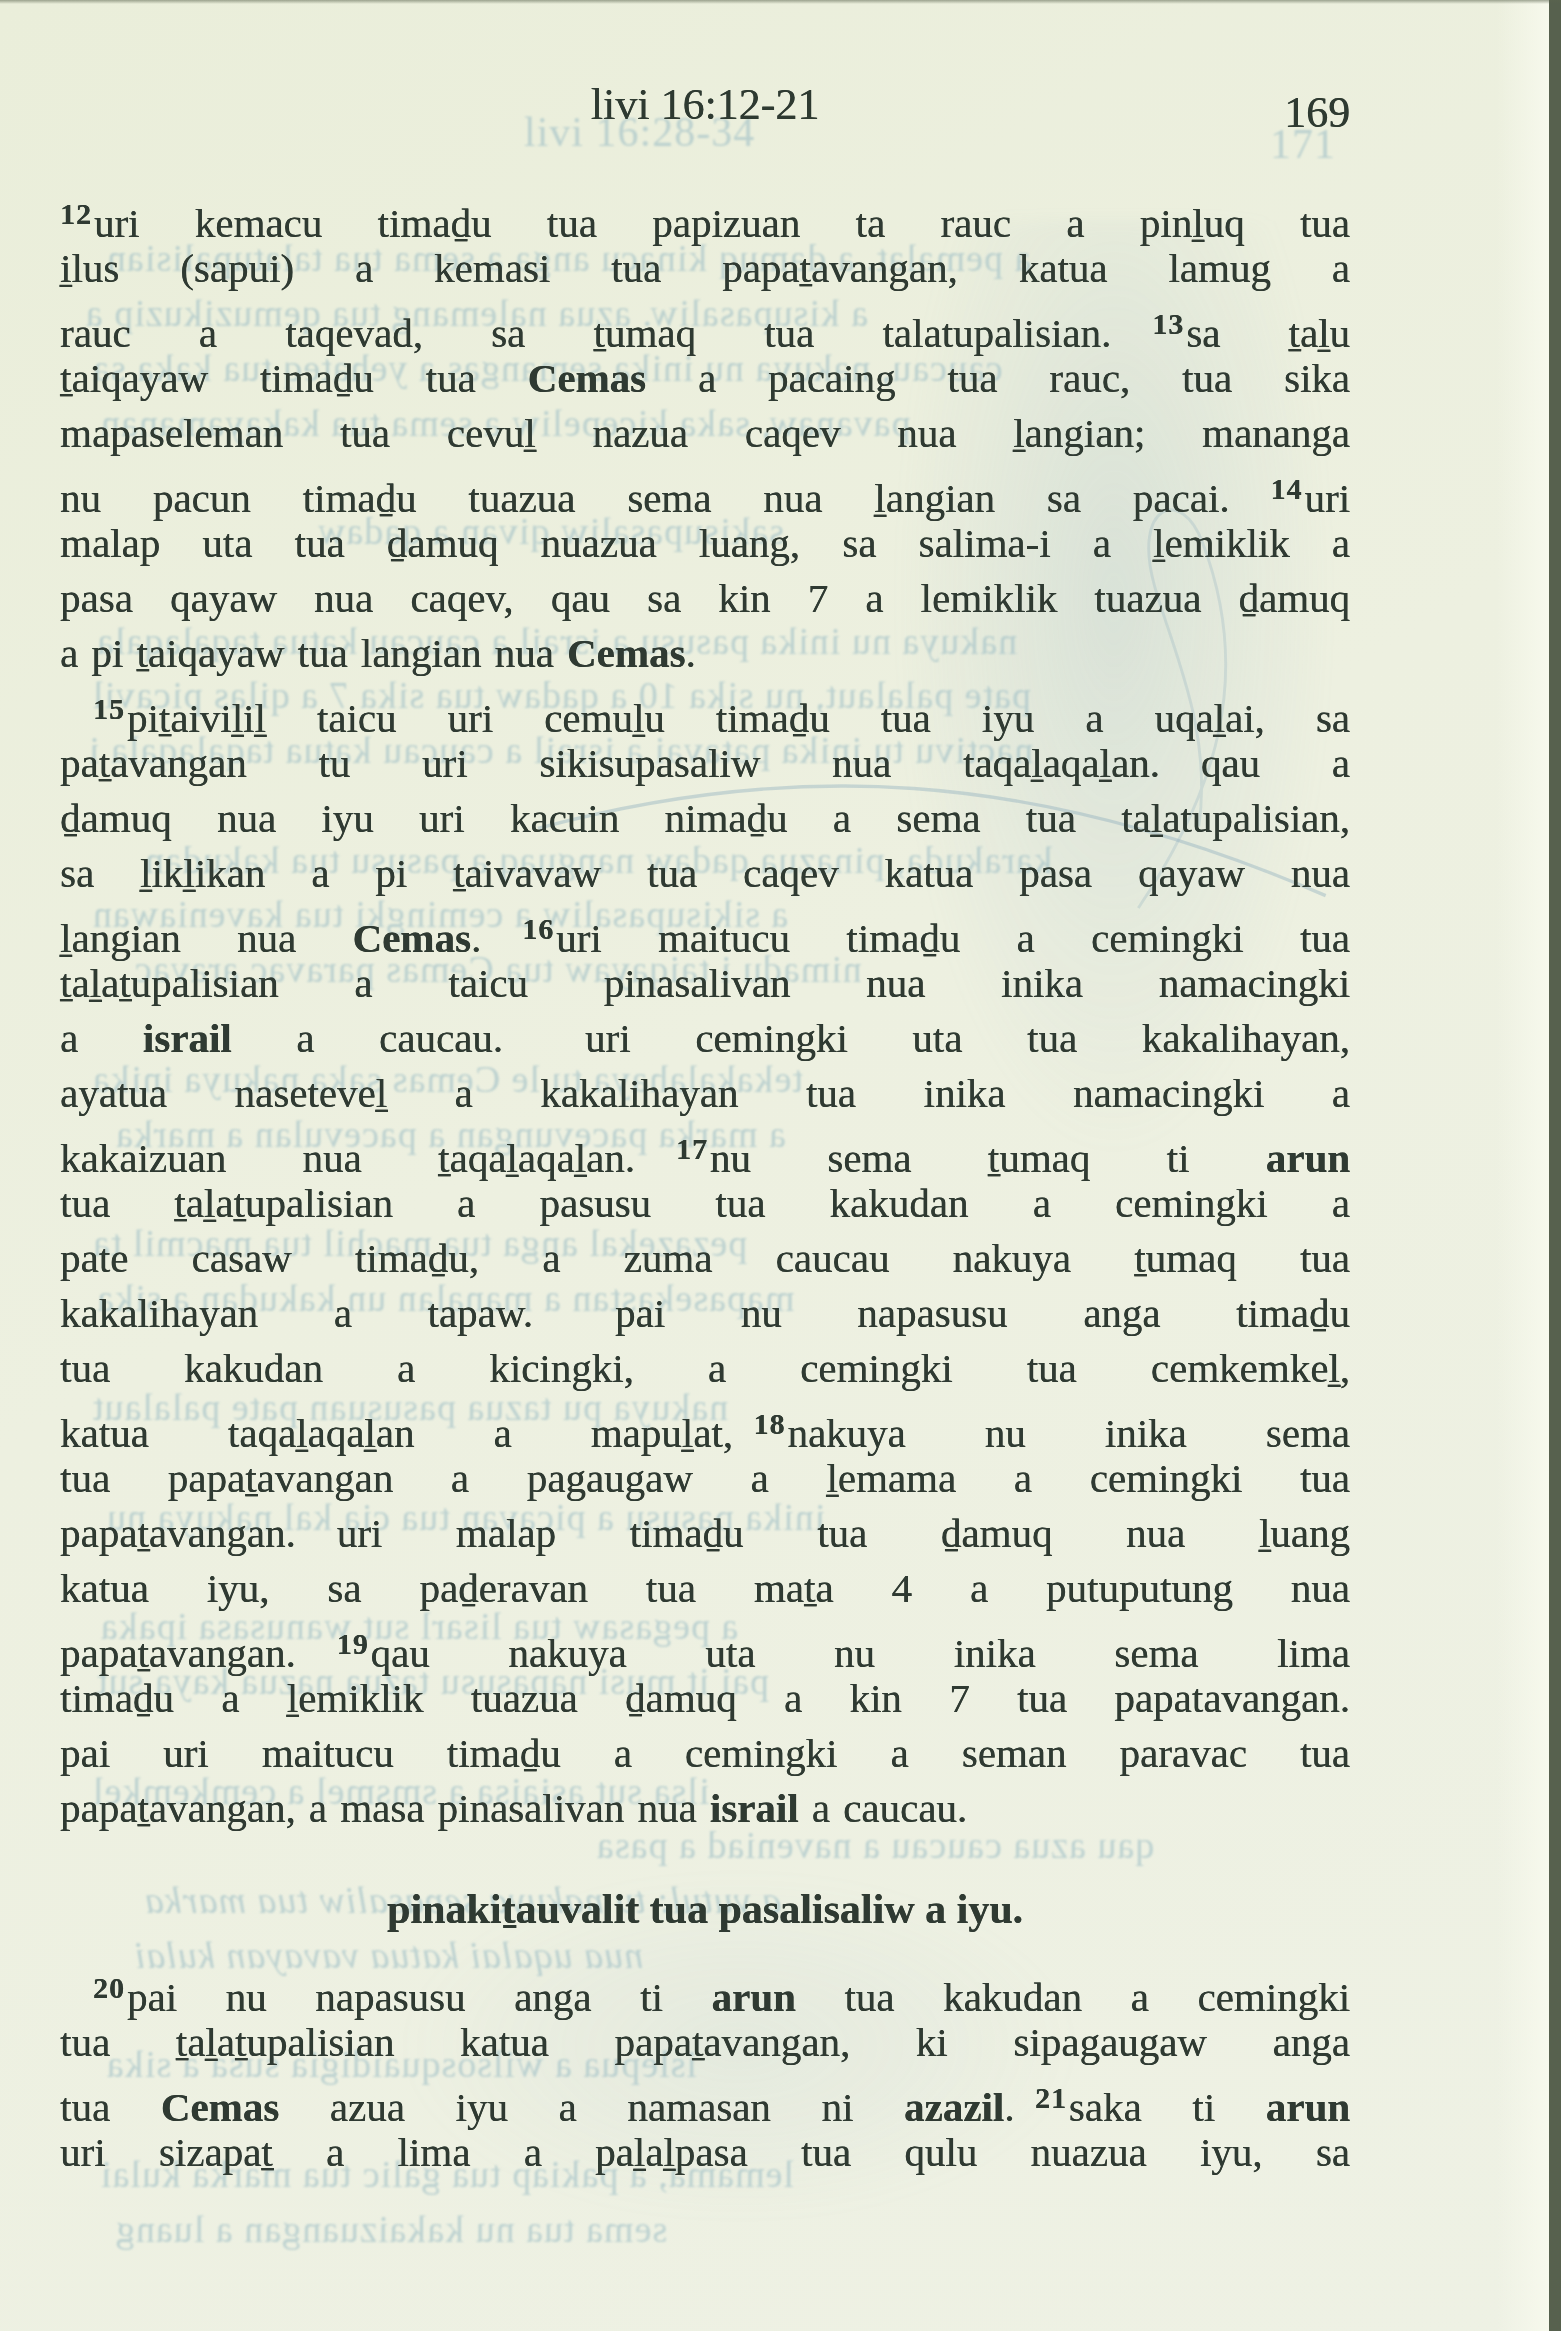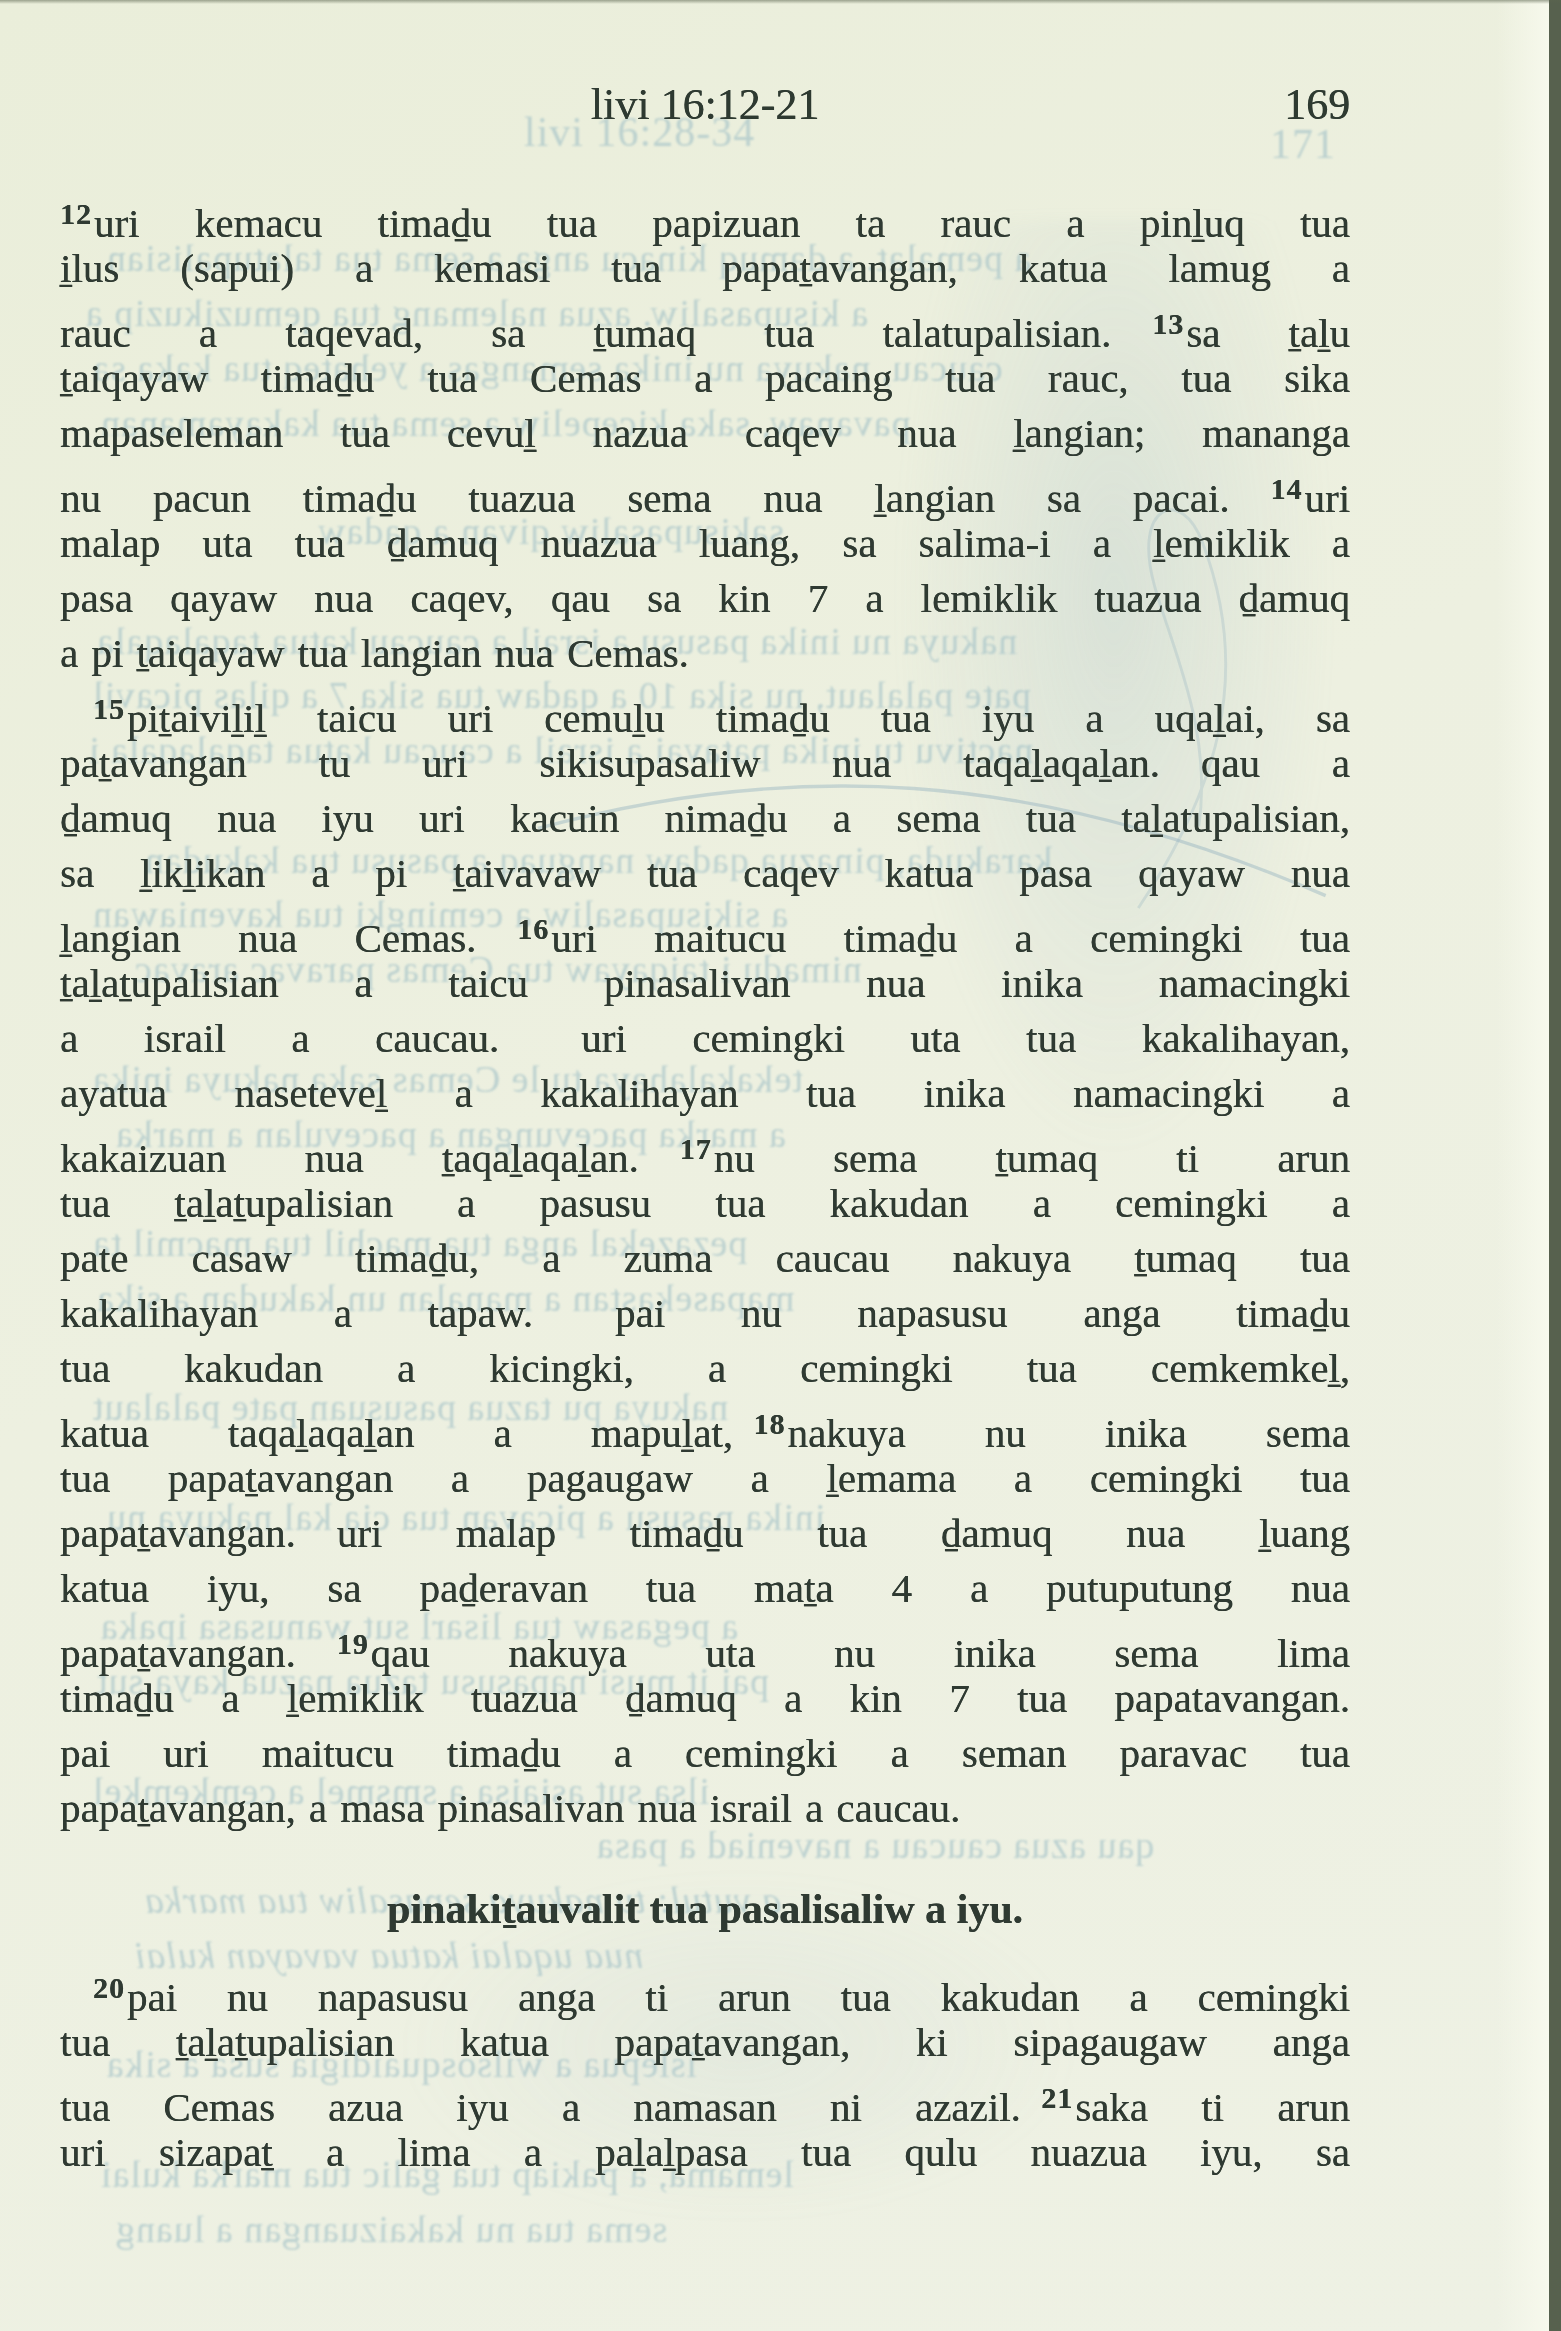--- a/index.html
+++ b/index.html
@@ -12,31 +12,31 @@
   .edge-top{position:absolute;top:0;left:0;right:0;height:3.8px;
     background:linear-gradient(to bottom,rgba(90,100,78,.55),rgba(90,100,78,0));}
   .edge-right-light{position:absolute;top:0;right:12.5px;width:53px;height:100%;
     background:linear-gradient(to right,rgba(255,255,255,0),rgba(248,250,238,.9));}
   .edge-right{position:absolute;top:0;right:0;width:12.5px;height:100%;background:#57614e;}
 
   .header{position:absolute;top:79px;left:60px;width:1290px;height:52px;
     font-size:44px;color:#2e3a31;}
   .header .title{position:absolute;left:0;width:100%;text-align:center;
     text-shadow:0.4px 0 0 currentColor;}
-  .header .pageno{position:absolute;right:0;top:0;text-shadow:0.4px 0 0 currentColor;text-align:center;}
+  .header .pageno{position:absolute;right:0;top:8px;text-shadow:0.4px 0 0 currentColor;text-align:center;}
 
   .bodytext{position:absolute;left:60px;width:1290px;font-size:41px;line-height:55px;
     color:#2f3a32;word-spacing:2.9px;text-shadow:0.3px 0 0 currentColor;}
   #body1{top:186px;}
   #body2{top:1960px;}
   .line{height:55px;text-align:justify;text-align-last:left;white-space:nowrap;}
   .line.just{text-align-last:justify;white-space:normal;}
   .line.ind{text-indent:33px;}
   .sup{font-weight:bold;font-size:30px;vertical-align:13.4px;letter-spacing:1px;padding-right:1.9px;}
-  .b{font-weight:normal;}
+  .b{font-weight:bold;}
 
   .heading{position:absolute;top:1885px;left:60px;width:1290px;text-align:center;
     font-weight:bold;font-size:42px;color:#2f3a32;text-shadow:0.3px 0 0 currentColor;}
 
   .ghost{position:absolute;inset:0;pointer-events:none;color:#9fbfc6;opacity:.62;}
   .gline{position:absolute;white-space:nowrap;font-size:38px;filter:blur(1.2px);
     letter-spacing:1px;}
   .gline.m{transform:scaleX(-1);}
   .gline.it{font-style:italic;}
   .smudge{position:absolute;left:893px;top:221px;width:442px;height:941px;

